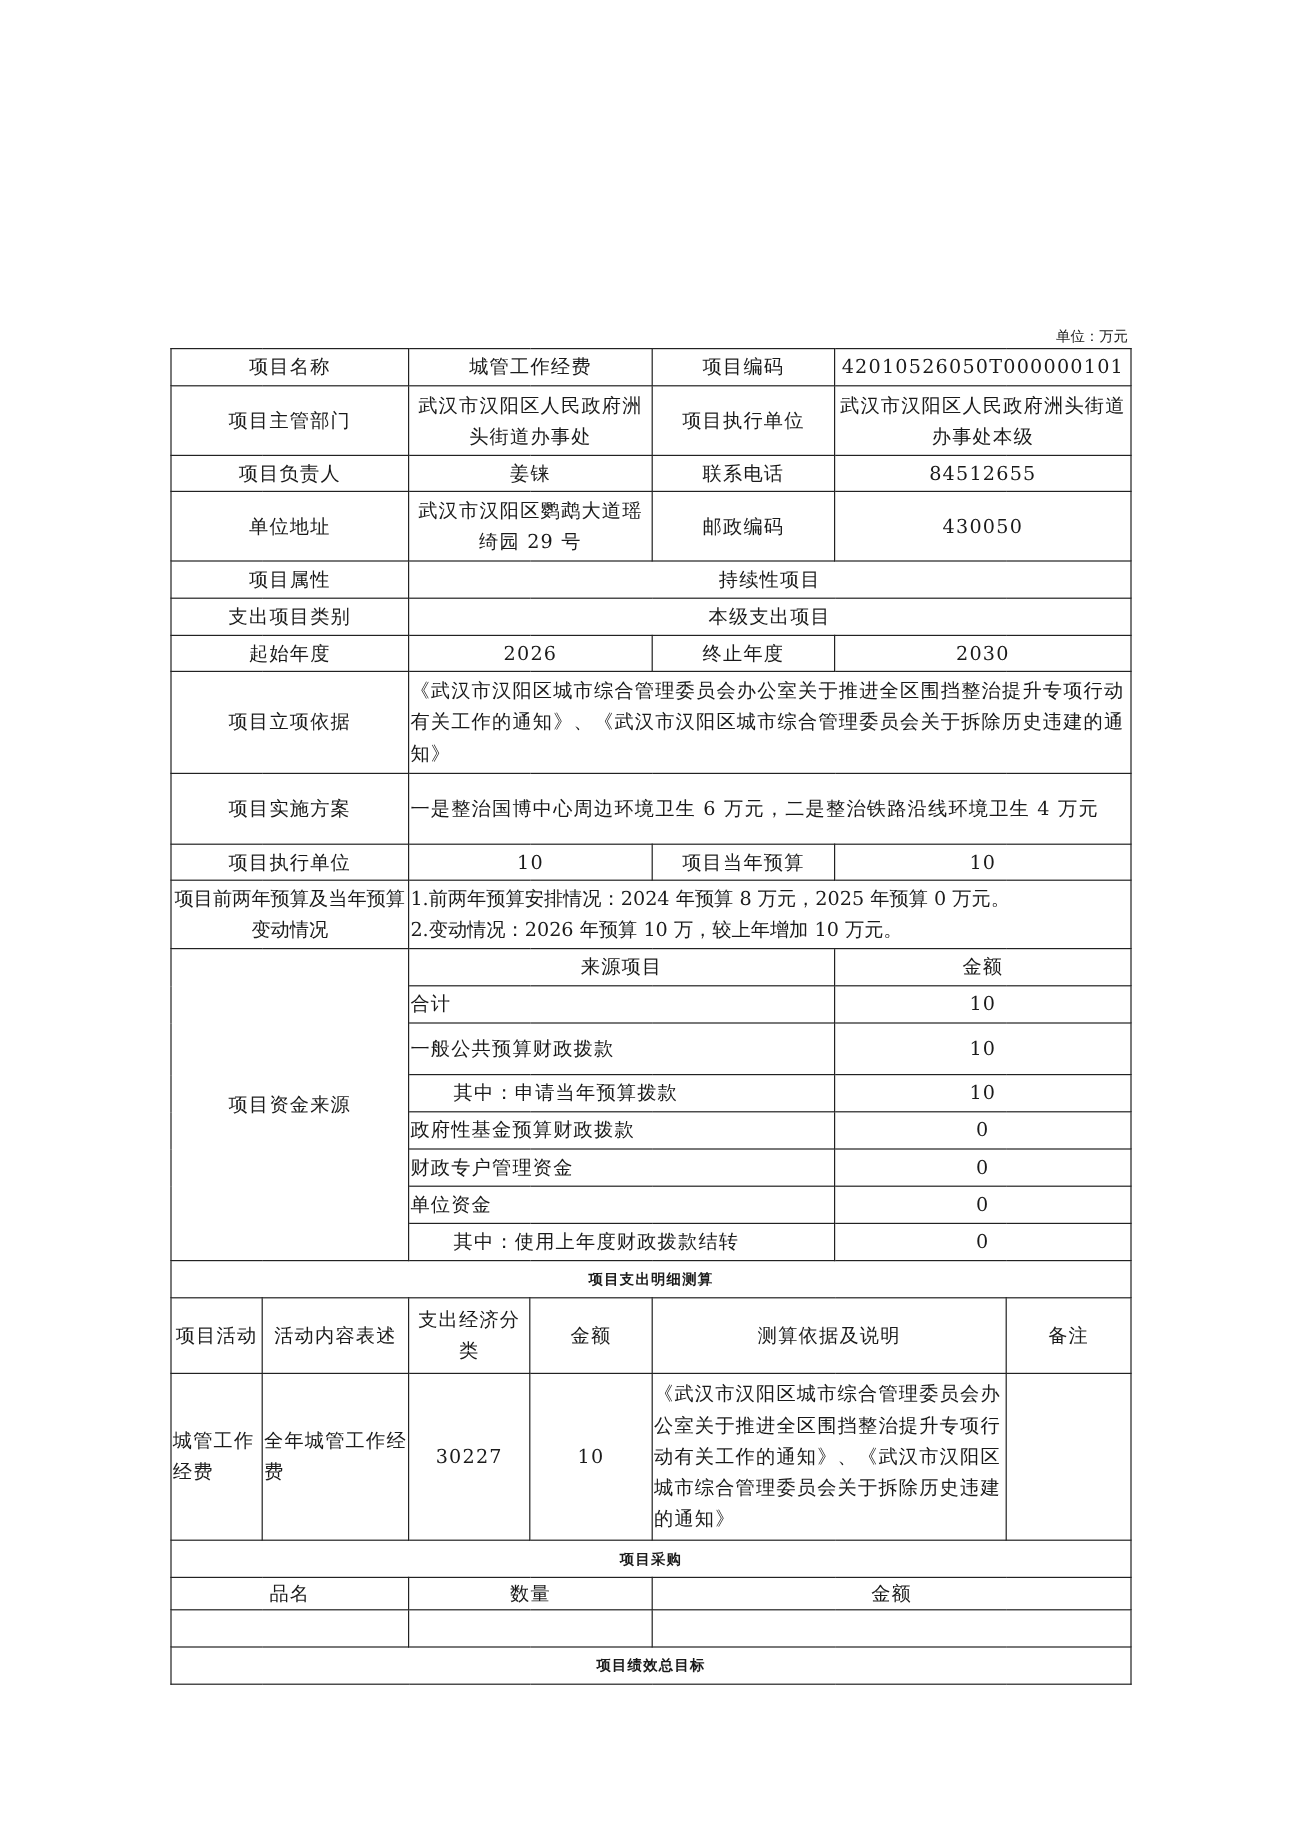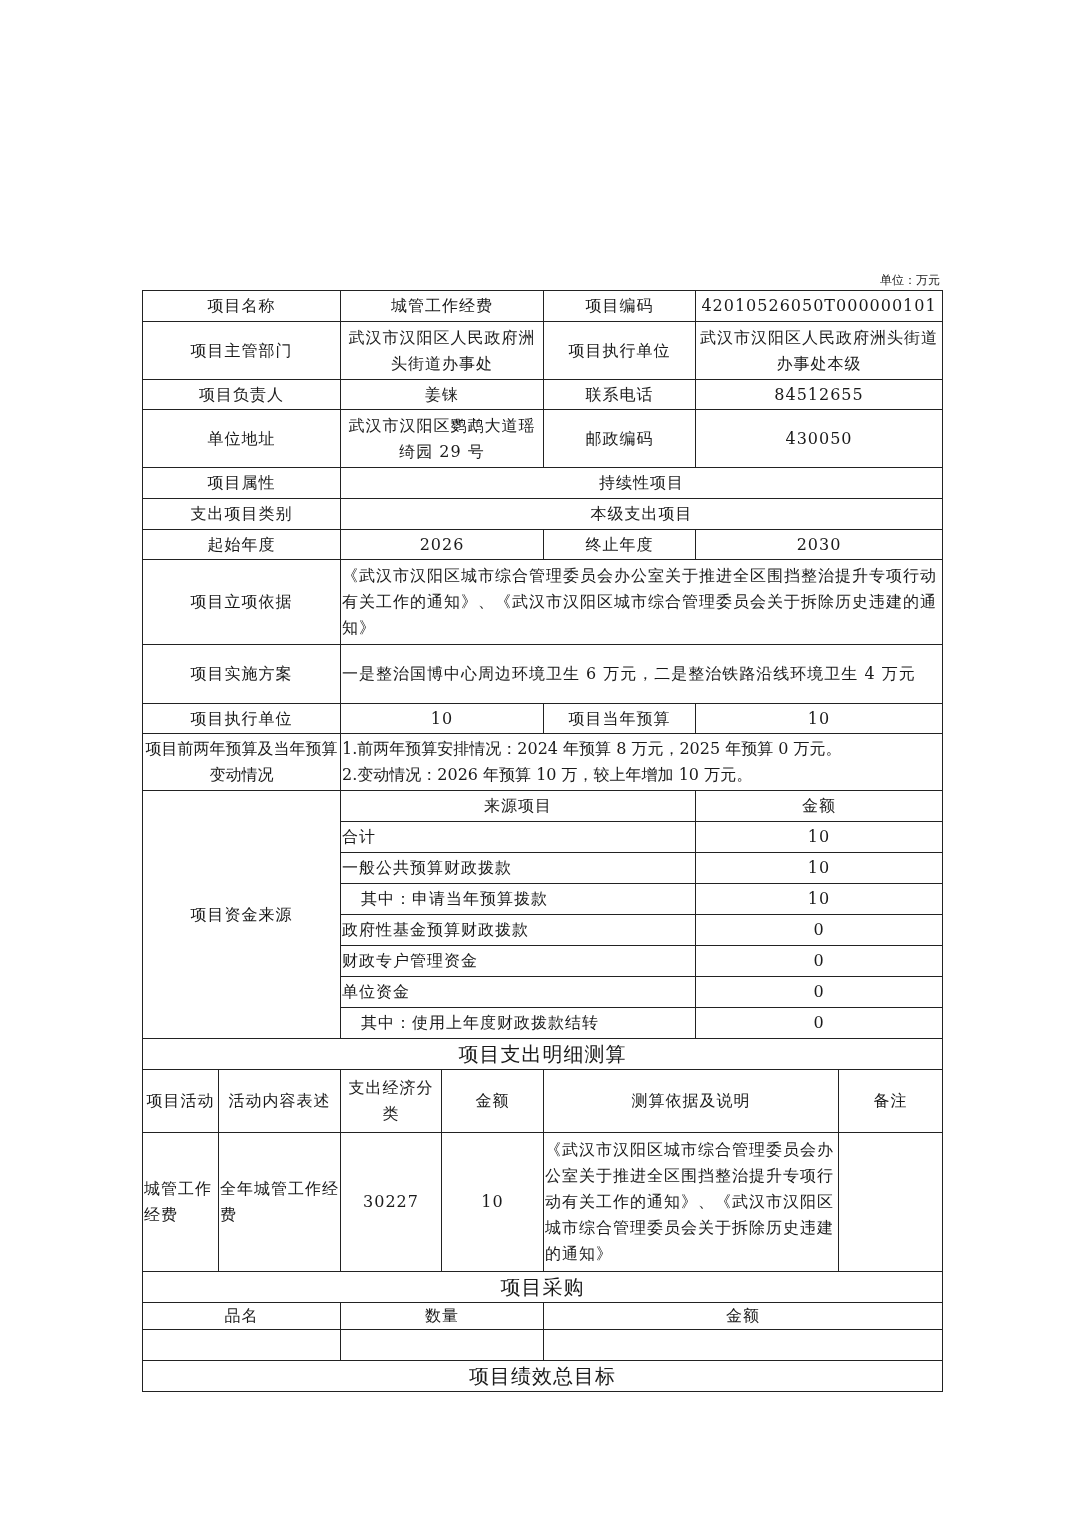--- a/index.html
+++ b/index.html
@@ -2,22 +2,22 @@
 <html><head>
 <meta charset="utf-8">
 <style>
   html, body { margin:0; padding:0; background:#ffffff; }
   body { width:1074px; height:1520px; position:relative; font-family:"DejaVu Serif","Liberation Serif",serif; color:#1a1a1a; }
   .title { position:absolute; left:140px; top:183px; width:800px; text-align:center; font-family:"DejaVu Serif","Liberation Serif",serif; font-weight:bold; font-size:32px; line-height:38px; letter-spacing:0px; }
   .unit { position:absolute; right:134px; top:272px; font-size:12px; }
   table { position:absolute; left:142px; top:290px; border-collapse:collapse; table-layout:fixed; width:800px; }
   td { border:1.3px solid #222; font-size:16px; line-height:26px; text-align:center; vertical-align:middle; padding:0 1px; letter-spacing:1px; overflow:hidden; }
   td.l { text-align:left; }
-  td.sec { font-weight:normal; font-size:20px; }
-  .ind { padding-left:20px;margin-left:25px; }
+  td.sec { font-weight:bold; font-size:12px; }
+  .ind { padding-left:37px;margin-left:25px; }
 </style>
 </head>
 <body>
 
 <div class="title">
 </div>
 <div class="unit">单位：万元</div>
 
 <table>
   <colgroup>
@@ -91,21 +91,21 @@
   </tr>
   <tr style="height:31px">
     <td colspan="2" rowspan="8">项目资金来源</td>
     <td colspan="3">来源项目</td>
     <td colspan="2">金额</td>
   </tr>
   <tr style="height:31px">
     <td colspan="3" class="l">合计</td>
     <td colspan="2">10</td>
   </tr>
-  <tr style="height:31px">
+  <tr style="height:43px">
     <td colspan="3" class="l">一般公共预算财政拨款</td>
     <td colspan="2">10</td>
   </tr>
   <tr style="height:31px">
     <td colspan="3" class="l ind">其中：申请当年预算拨款</td>
     <td colspan="2">10</td>
   </tr>
   <tr style="height:31px">
     <td colspan="3" class="l">政府性基金预算财政拨款</td>
     <td colspan="2">0</td>

